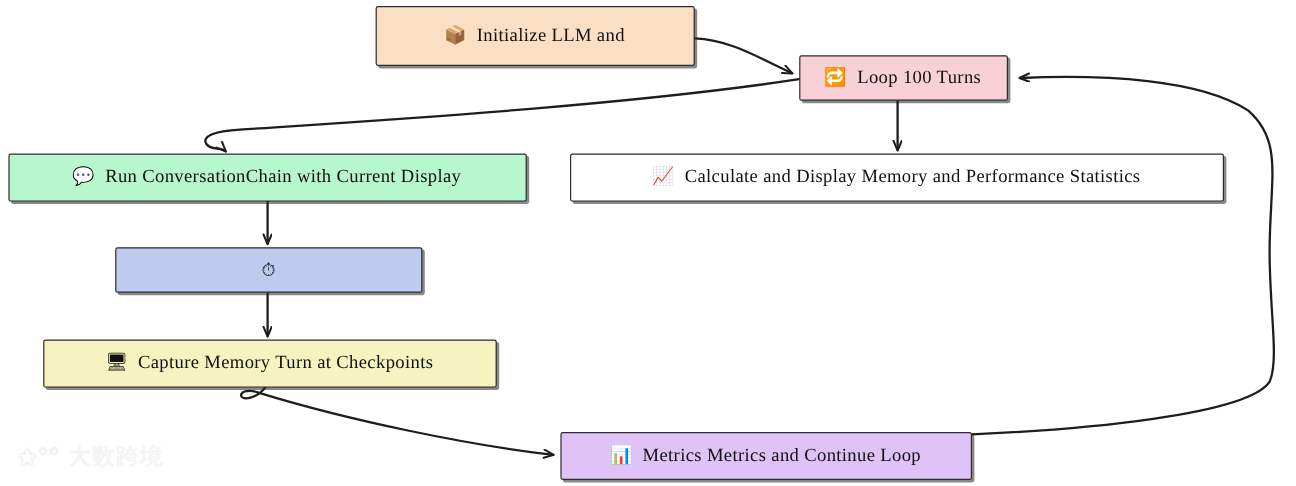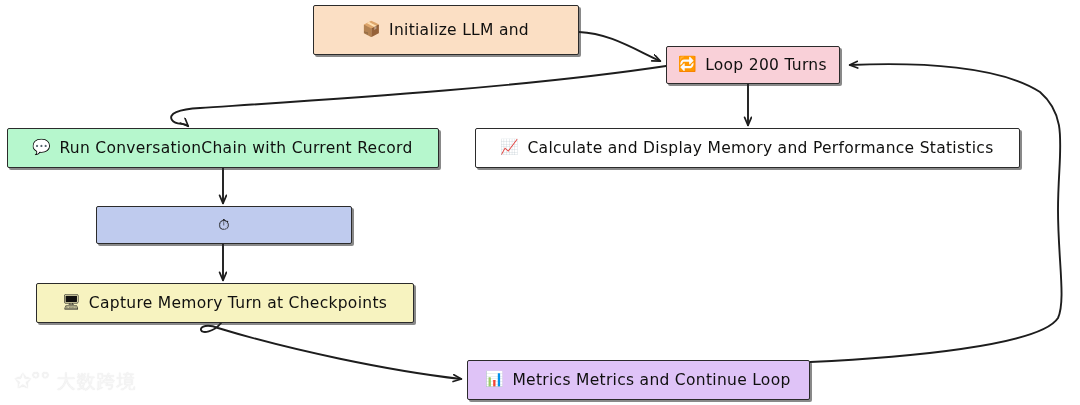--- a/index.html
+++ b/index.html
@@ -48,20 +48,21 @@
     padding: 0 10px;
   }
   .node .node-inner {
     display: flex;
     align-items: center;
     justify-content: center;
     gap: 9px;
   }
   .node .node-label {
     white-space: pre-line;
+    font-family: Liberation Serif, serif;
   }
   .node-icon {
     flex: 0 0 auto;
     display: inline-flex;
     align-items: center;
     justify-content: center;
     width: 17px;
     height: 17px;
     font-size: 15px;
     line-height: 1;
@@ -163,28 +164,28 @@
       <div class="row-one">
         <span class="node-icon">📦</span>
         <span class="node-label">Initialize LLM and</span>
       </div>
     </div>
   </div>
 
   <div class="node" id="node-loop" style="background:#f9d0d8">
     <div class="node-inner">
       <span class="node-icon">🔁</span>
-      <span class="node-label">Loop 200 Turns</span>
+      <span class="node-label">Loop 100 Turns</span>
     </div>
   </div>
 
   <div class="node" id="node-run-chain" style="background:#b6f7cd">
     <div class="node-inner">
       <span class="node-icon">💬</span>
-      <span class="node-label">Run ConversationChain with Current Record</span>
+      <span class="node-label">Run ConversationChain with Current Display</span>
     </div>
   </div>
 
   <div class="node" id="node-stats" style="background:#ffffff">
     <div class="node-inner">
       <span class="node-icon">📈</span>
       <span class="node-label">Calculate and Display Memory and Performance Statistics</span>
     </div>
   </div>
 

